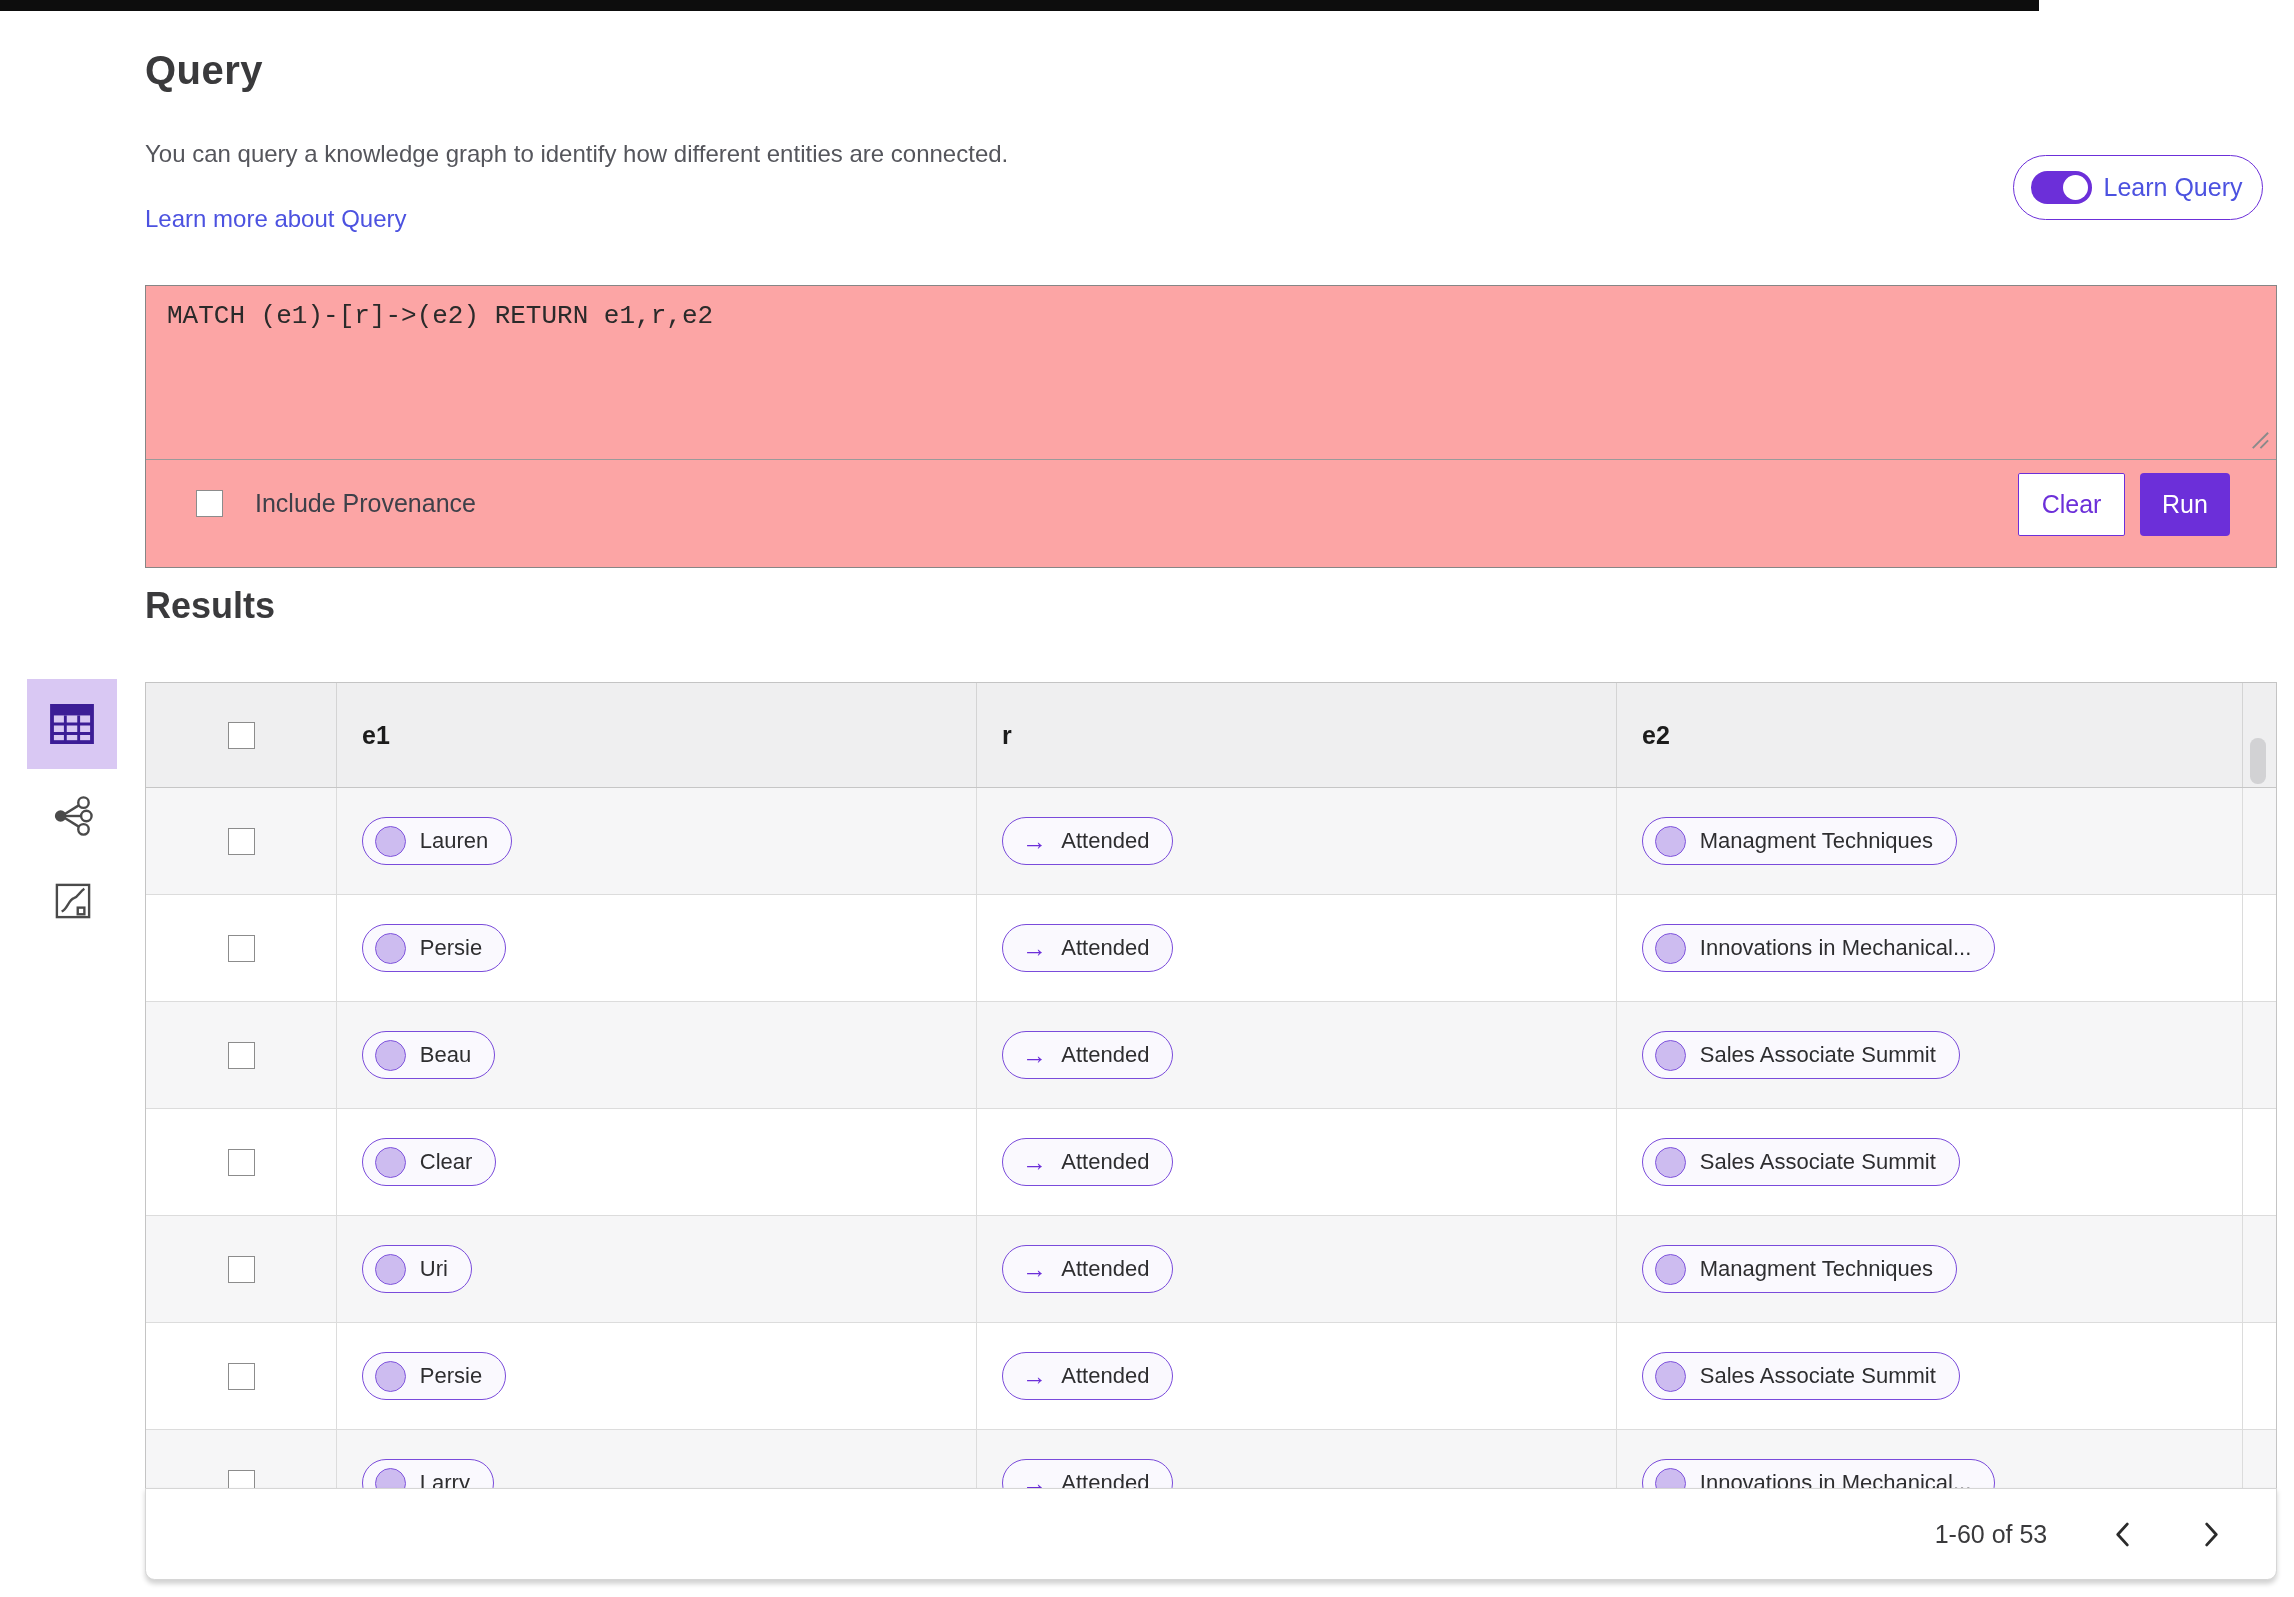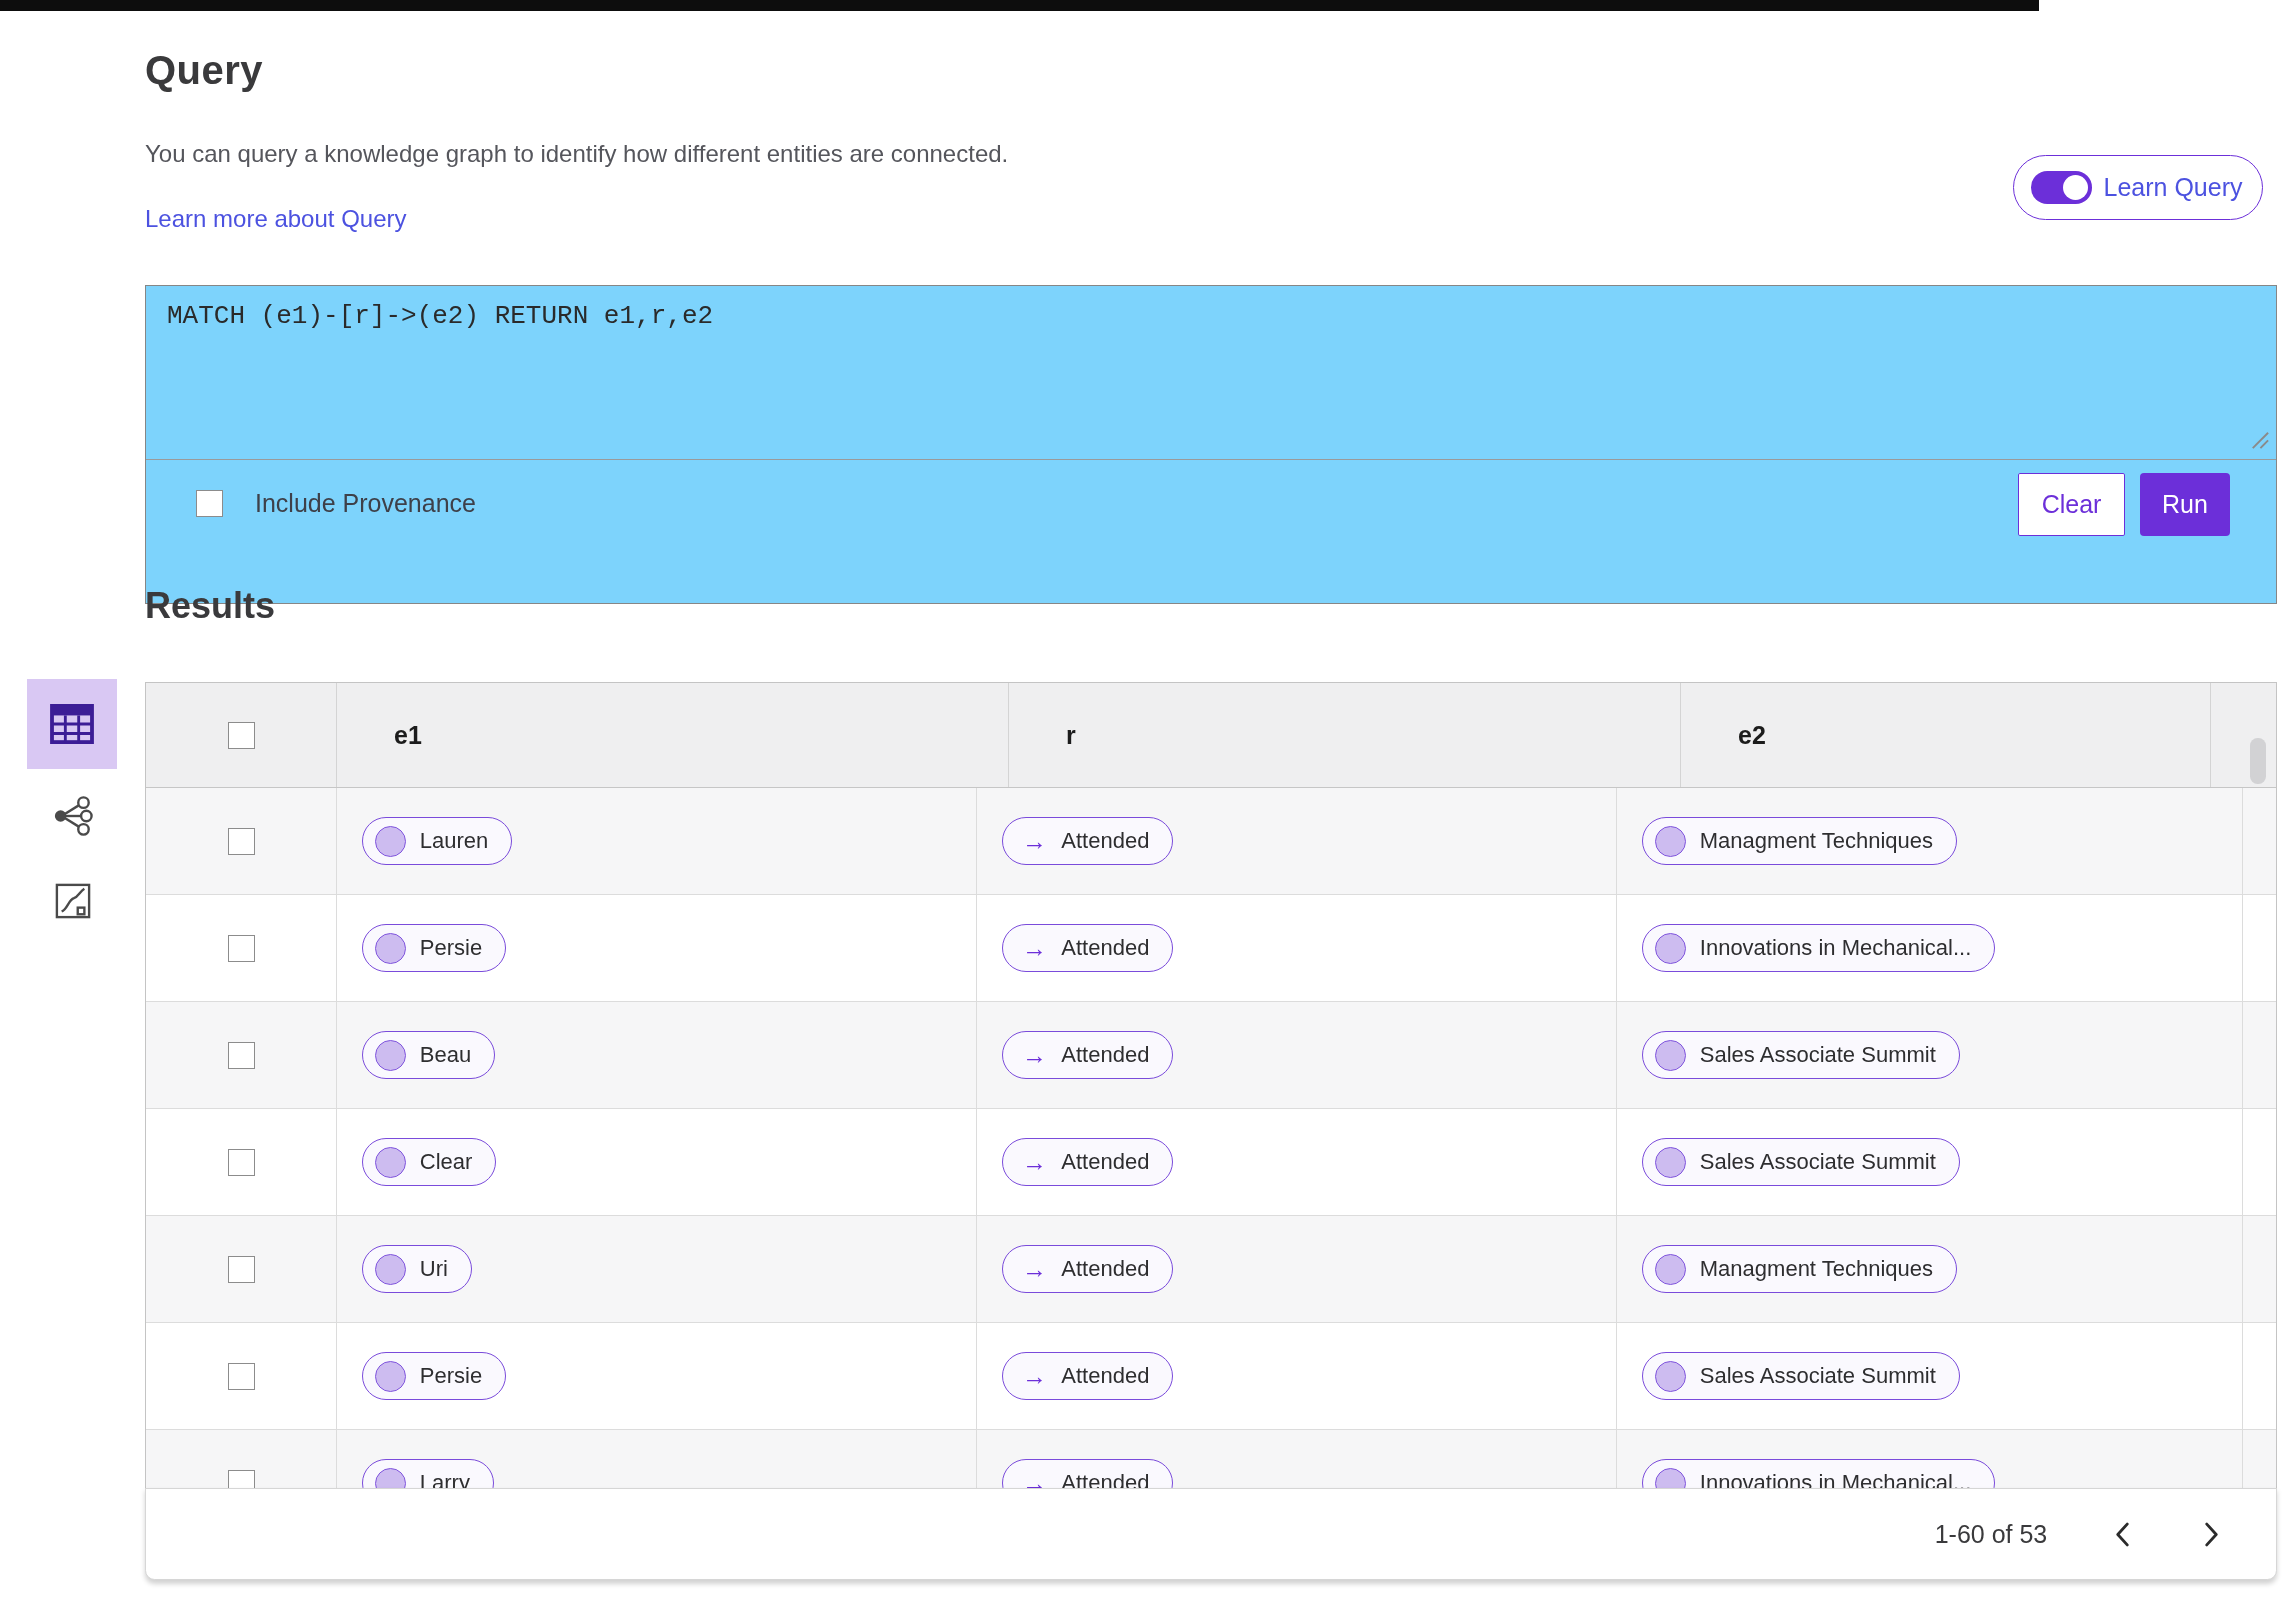--- a/index.html
+++ b/index.html
@@ -13,21 +13,21 @@
   .q-title { position:absolute; left:145px; top:48px; font-size:40px; font-weight:700; color:#3a3a3c; letter-spacing:0.5px; }
   .q-desc  { position:absolute; left:145px; top:140px; font-size:24px; color:#55565c; }
   .q-link  { position:absolute; left:145px; top:205px; font-size:24px; color:#4c52e0; cursor:pointer; text-decoration:none; }
 
   .toggle-pill { position:absolute; left:2013px; top:155px; width:250px; height:65px; border:1.9px solid #6c2fd9;
                  border-radius:32.5px; background:#fff; display:flex; align-items:center; padding-left:17px; gap:11.5px; cursor:pointer; }
   .toggle-track { width:61px; height:32.5px; background:#6c2fd9; border-radius:16.3px; position:relative; flex:0 0 auto; }
   .toggle-knob { position:absolute; right:3.8px; top:3.8px; width:25px; height:25px; background:#fff; border-radius:50%; }
   .toggle-label { font-size:25px; color:#4c52e0; }
 
-  .query-panel { position:absolute; left:145px; top:285px; width:2132px; height:319px; border:1.9px solid #868686; background:#7dd3fc;text-decoration:underline; }
+  .query-panel { position:absolute; left:145px; top:285px; width:2132px; height:283px; border:1.9px solid #868686; background:#fca5a5;text-decoration:underline; }
   .query-text { position:absolute; left:21px; top:15.3px; font-family:"Liberation Mono","DejaVu Sans Mono",monospace; font-size:26px; color:#2a2a2a; white-space:pre; }
   .resize-handle { position:absolute; right:5.7px; top:141px; }
   .panel-divider { position:absolute; left:0; top:173px; width:100%; height:1px; background:#9a9a9a; }
 
   .checkbox { width:27px; height:27px; border:1.9px solid #8c8c8c; background:#fff; cursor:pointer; flex:0 0 auto; }
   .prov-row { position:absolute; left:50px; top:203px; display:flex; align-items:center; gap:32px; }
   .prov-label { font-size:25px; color:#3e4049; }
 
   .btn-clear { position:absolute; right:151px; top:187px; width:107px; height:63px; background:#fff; border:1.9px solid #6c2fd9;
                color:#6c2fd9; font-size:25px; font-family:inherit; cursor:pointer; border-radius:1.9px; }
@@ -36,21 +36,21 @@
 
   
   .r-title { position:absolute; left:145px; top:585px; font-size:36px; font-weight:700; color:#3a3a3c; }
 
   .view-btn { position:absolute; display:flex; align-items:center; justify-content:center; cursor:pointer; background:transparent; border:none; }
   .view-table { left:27px; top:679px; width:90px; height:90px; background:#d9c8f3; }
   .view-graph { left:48px; top:791px; width:50px; height:50px; }
   .view-chart { left:50px; top:878px; width:46px; height:46px; }
 
   .results-table { position:absolute; left:145px; top:682px; width:2132px; height:807px; border:1px solid #c4c4c4; background:#fff; overflow:hidden; }
-  .thead { display:flex; height:105px; background:#efeff0; border-bottom:1px solid #c6c6c6;gap:32px; }
+  .thead { display:flex; height:105px; background:#efeff0; border-bottom:1px solid #c6c6c6; }
   .th { display:flex; align-items:center; border-right:1px solid #d4d4d4; font-size:25px; font-weight:700; color:#1c1c1c; }
   .cell-check { width:191px; flex:0 0 auto; justify-content:center; display:flex; align-items:center; }
   .cell-e1 { width:640px; flex:0 0 auto; padding-left:25px; }
   .cell-r  { width:640px; flex:0 0 auto; padding-left:25px; }
   .cell-e2 { flex:1 1 auto; padding-left:25px; }
   .cell-gutter { width:33px; flex:0 0 auto; border-right:none !important; }
 
   .trow { display:flex; height:107px; border-bottom:1px solid #dcdcdc; background:#fff; }
   .trow.odd { background:#f6f6f7; }
   .td { display:flex; align-items:center; border-right:1px solid #dcdcdc; }

